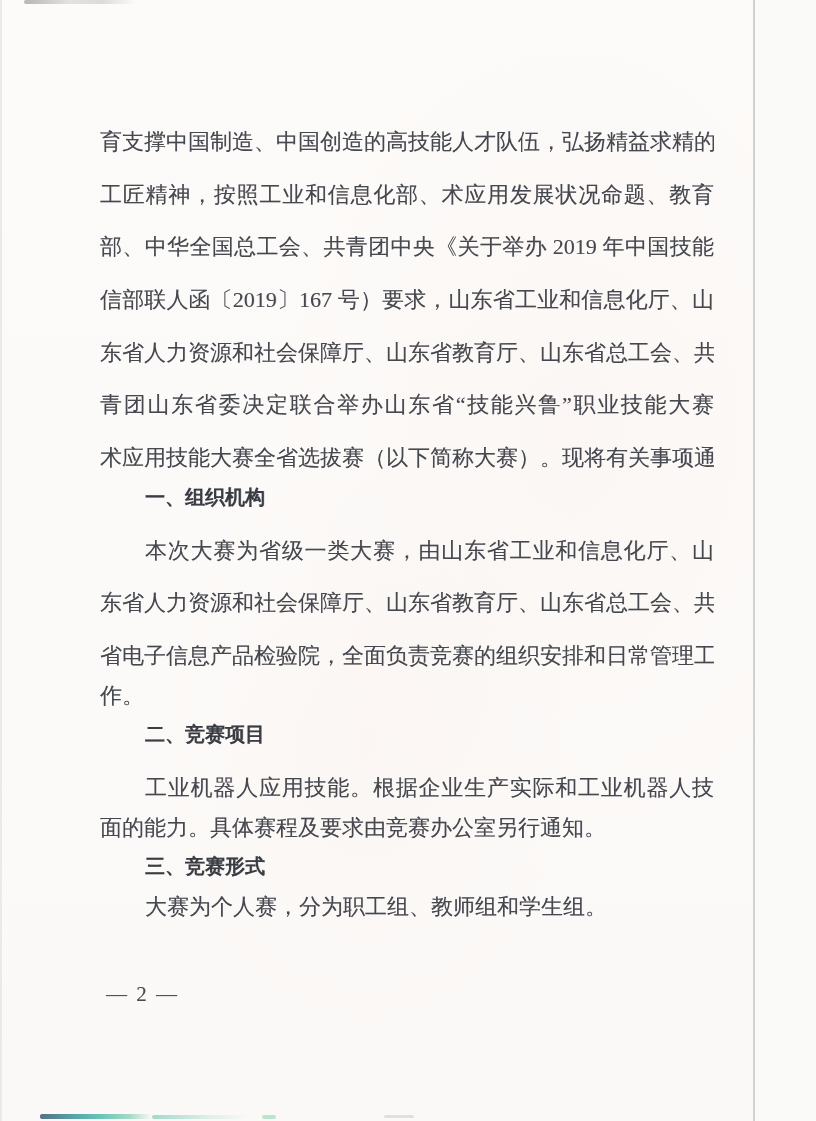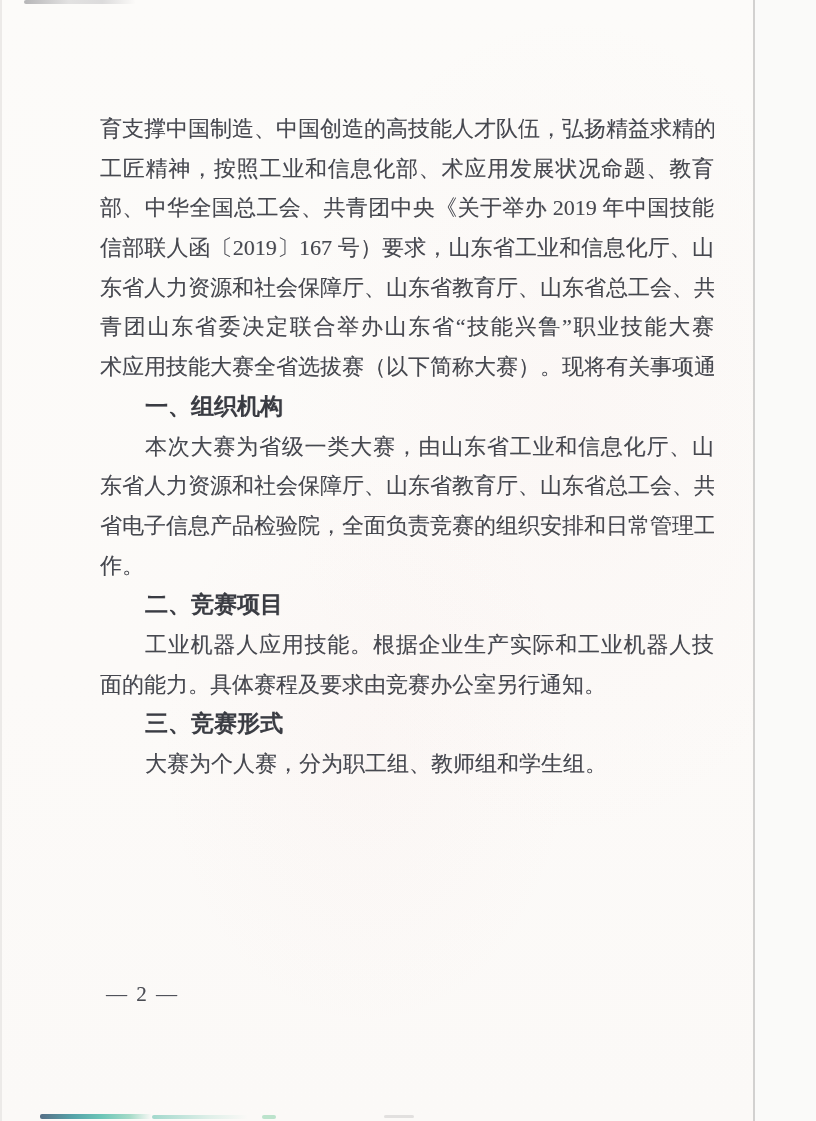--- a/index.html
+++ b/index.html
@@ -25,25 +25,25 @@
     background:linear-gradient(90deg,rgba(90,190,170,0.55),rgba(140,210,190,0.25) 60%,rgba(140,210,190,0));border-radius:2px;}
   .smudge-bottom-c{position:absolute;left:262px;top:1115px;width:14px;height:4px;background:rgba(110,200,150,0.45);border-radius:2px;}
   .smudge-bottom-d{position:absolute;left:384px;top:1115px;width:30px;height:3px;background:rgba(150,150,150,0.25);border-radius:2px;}
   
   .content{
     position:absolute;left:100px;top:109px;width:614px;
     font-size:22px;line-height:39.7px;color:#46484f;
     text-shadow:0.3px 0.3px 0.6px rgba(70,70,82,0.35);
   }
   .line{height:39.7px;white-space:nowrap;overflow:hidden;}
-  .line.justify{text-align:justify;text-align-last:justify;}
+  .line.justify{text-align:justify;text-align-last:justify;margin-top:13px;}
   .line.indent{text-indent:45px;}
   .heading{
     font-family:Liberation Serif, serif;
-    font-weight:700;font-size:23px;color:#3a3c43;padding-left:45px;
+    font-weight:700;font-size:20px;color:#3a3c43;padding-left:45px;
     text-shadow:0.4px 0.4px 0.6px rgba(58,60,67,0.35);
   }
   .page-number{
     position:absolute;left:106px;top:982px;
     font-size:21px;letter-spacing:2px;color:#4a4c53;
     text-shadow:0.3px 0.3px 0.6px rgba(70,70,82,0.35);white-space:nowrap;
   }
 </style>
 </head>
 <body>

